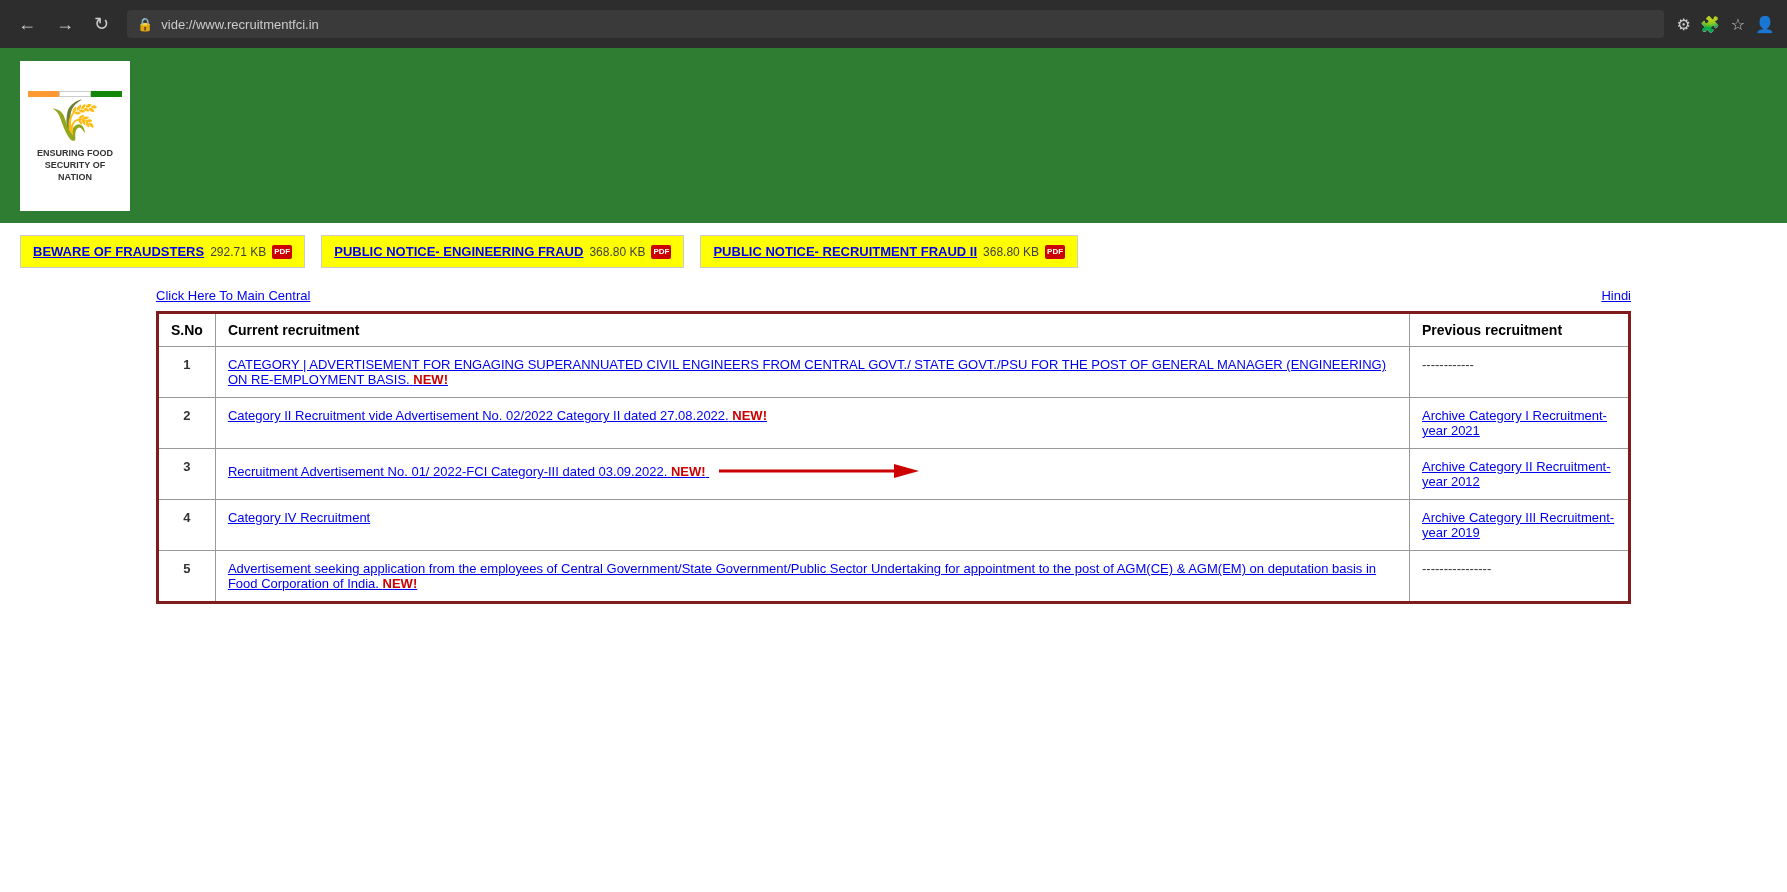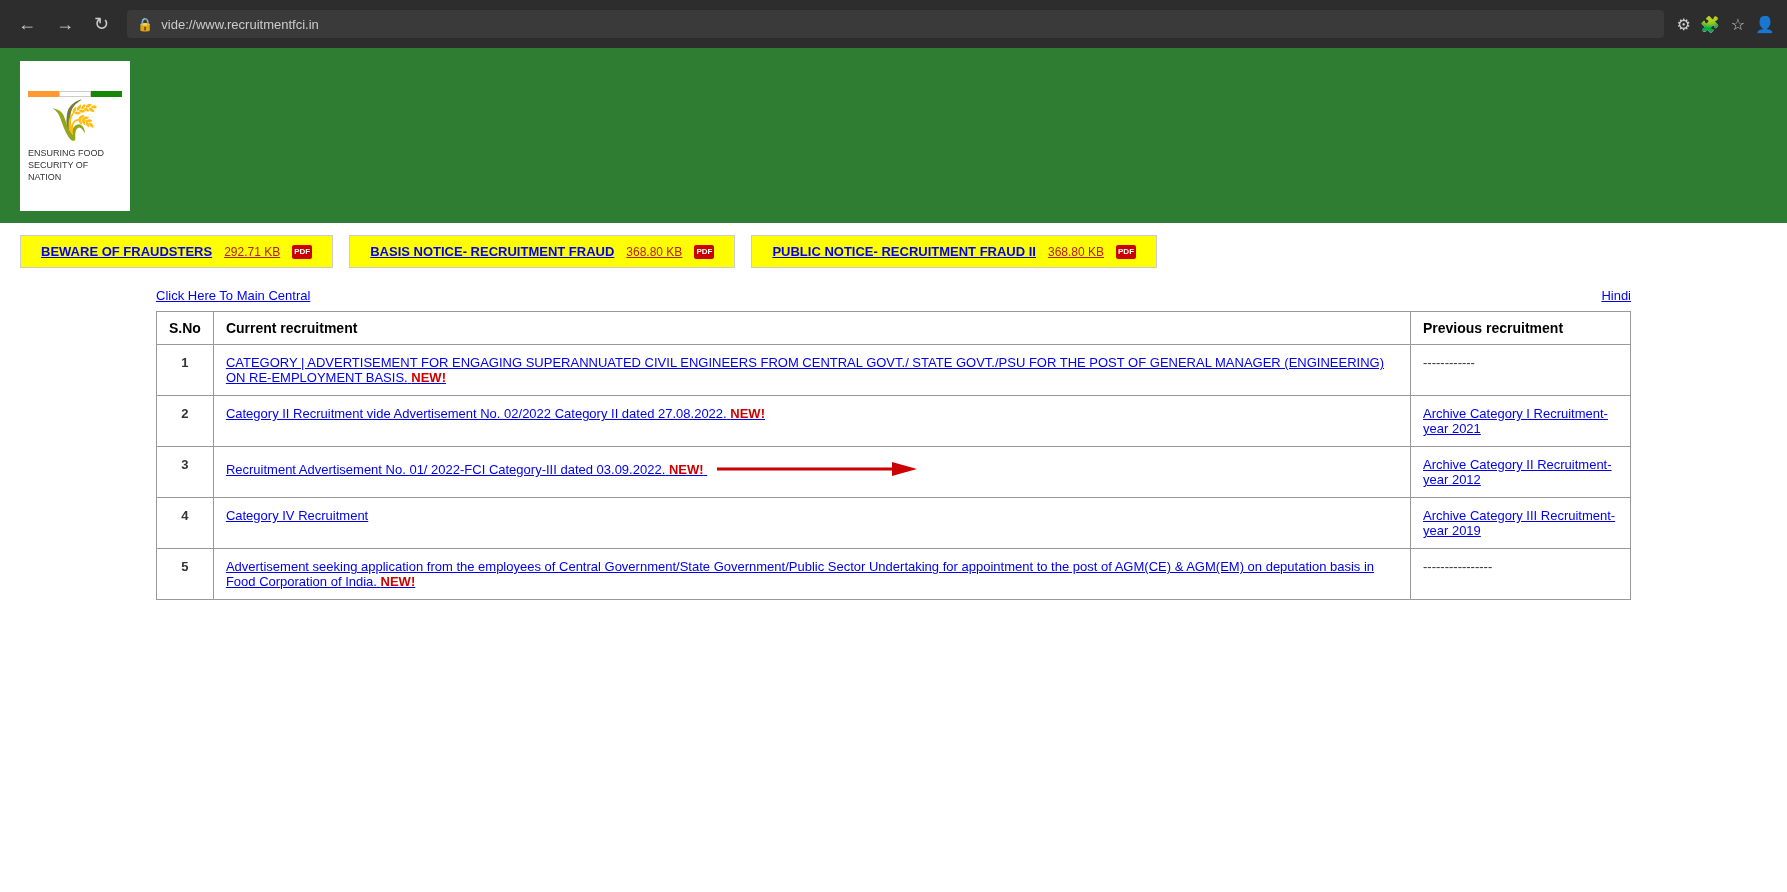--- a/index.html
+++ b/index.html
@@ -71,23 +71,24 @@
       justify-content: center;
       padding: 8px;
     }
     .logo-emblem {
       font-size: 40px;
       color: #2e7d32;
     }
     .logo-text {
       font-size: 9px;
       color: #333;
-      text-align: left;
+      text-align: center;
       margin-top: 4px;
       line-height: 1.3;
+      font-weight: bold;
     }
     .logo-flag-bar {
       display: flex;
       width: 100%;
       height: 6px;
       margin-top: 4px;
     }
     .flag-orange { flex: 1; background: #FF9933; }
     .flag-white { flex: 1; background: #fff; border: 1px solid #ccc; }
     .flag-green { flex: 1; background: #138808; }
@@ -98,36 +99,35 @@
       background: #fff;
     }
     .notices-row {
       display: flex;
       gap: 16px;
       align-items: flex-start;
       flex-wrap: wrap;
     }
     .notice-badge {
       background: #ffff00;
-      padding: 8px 20px;
-      display: flex;
-      align-items: center;
-      gap: 12px;
+      padding: 8px 12px;
+      display: flex;
+      align-items: center;
+      gap: 6px;
       border: 1px solid #ccc;
     }
     .notice-badge a {
       color: #00e;
       text-decoration: underline;
       font-weight: bold;
       font-size: 13px;
     }
     .notice-badge .file-size {
-      color: #b91c1c;
+      color: #404040;
       font-size: 12px;
-      text-decoration: underline;
     }
     .pdf-icon {
       width: 20px;
       height: 14px;
       background: #cc0000;
       color: #fff;
       font-size: 8px;
       display: flex;
       align-items: center;
       justify-content: center;
@@ -148,21 +148,21 @@
       font-size: 13px;
     }
 
     
     .main-content {
       padding: 0 156px;
     }
     .recruitment-table {
       width: 100%;
       border-collapse: collapse;
-      border: 1px solid #7f1d1d;
+      border: 3px solid #7f1d1d;
     }
     .recruitment-table th {
       background: #fff;
       border: 1px solid #999;
       padding: 8px 12px;
       text-align: left;
       font-size: 14px;
       font-weight: bold;
       color: #000;
     }
@@ -243,21 +243,21 @@
 </div>
 
 <div class="notices-area">
   <div class="notices-row">
     <div class="notice-badge">
       <a href="#">BEWARE OF FRAUDSTERS</a>
       <span class="file-size">292.71 KB</span>
       <div class="pdf-icon">PDF</div>
     </div>
     <div class="notice-badge">
-      <a href="#">BASIS NOTICE- RECRUITMENT FRAUD</a>
+      <a href="#">PUBLIC NOTICE- ENGINEERING FRAUD</a>
       <span class="file-size">368.80 KB</span>
       <div class="pdf-icon">PDF</div>
     </div>
     <div class="notice-badge">
       <a href="#">PUBLIC NOTICE- RECRUITMENT FRAUD II</a>
       <span class="file-size">368.80 KB</span>
       <div class="pdf-icon">PDF</div>
     </div>
   </div>
 </div>

